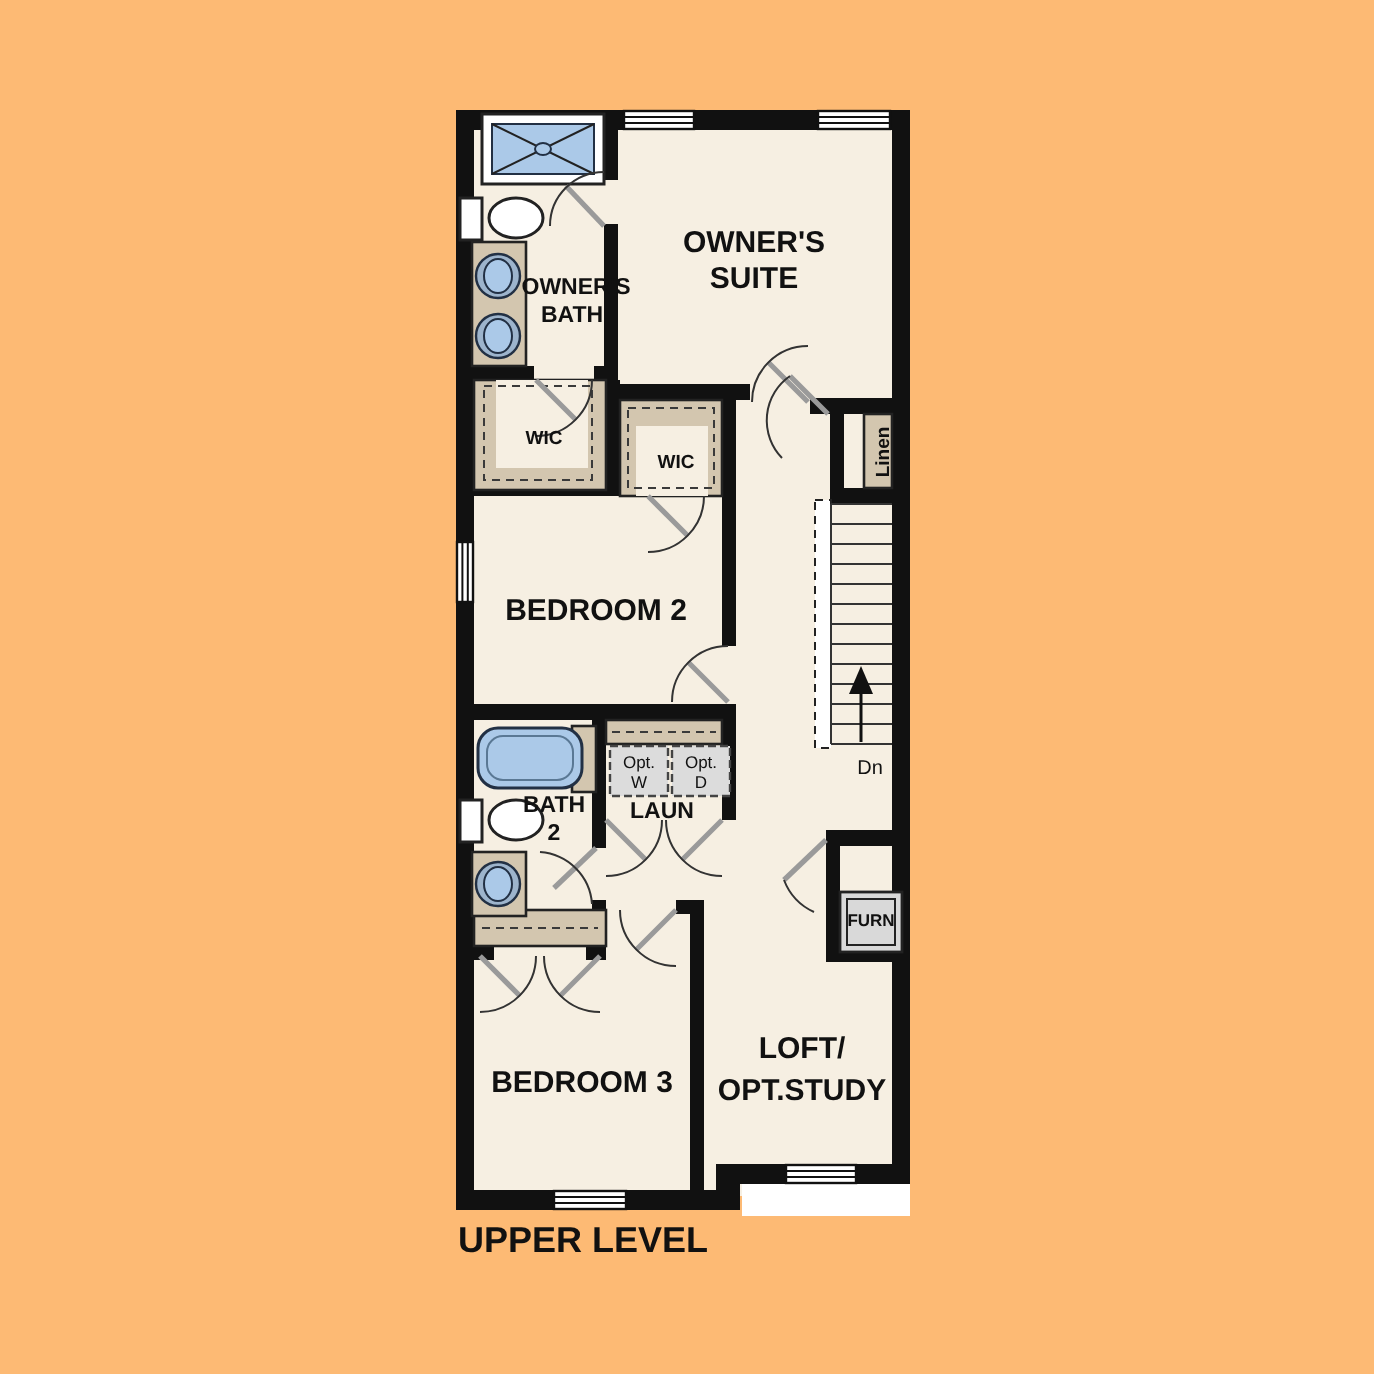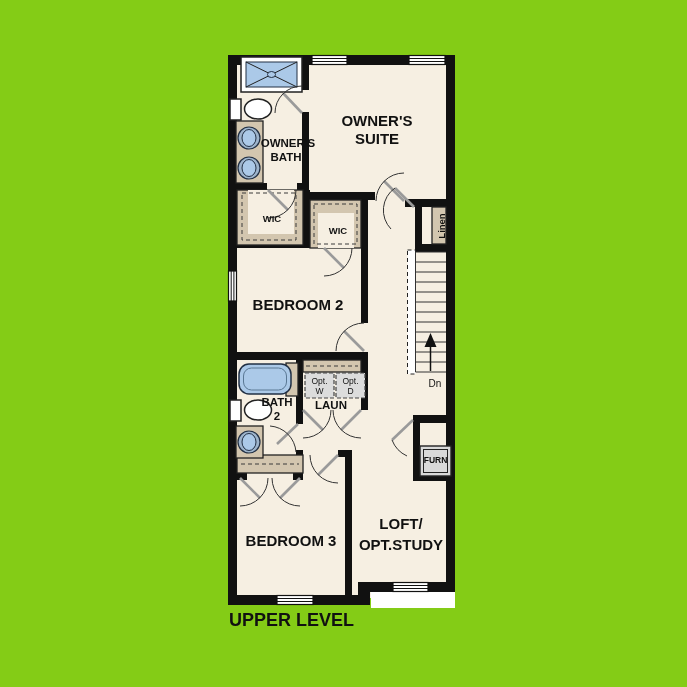--- a/index.html
+++ b/index.html
@@ -1,16 +1,16 @@
 <!DOCTYPE html>
 <html><head>
 <meta charset="utf-8">
 <style>
   html,body{margin:0;padding:0;background:#ffffff;}
-  .stage{position:relative;width:687px;height:687px;background:#84cc16;overflow:hidden;
+  .stage{position:relative;width:687px;height:687px;background:#fdba74;overflow:hidden;
          font-family:"Liberation Sans", sans-serif;}
   svg{position:absolute;left:0;top:0;}
   text{font-family:"Liberation Sans", sans-serif;fill:#111;}
   .room-label{font-size:15px;font-weight:bold;text-anchor:middle;}
   .med-label{font-size:11.5px;font-weight:bold;text-anchor:middle;}
   .small-label{font-size:9.5px;font-weight:bold;text-anchor:middle;}
   .tiny-label{font-size:8.5px;font-weight:normal;text-anchor:middle;}
   .dn-label{font-size:10px;font-weight:normal;text-anchor:middle;}
   .title-label{font-size:18px;font-weight:bold;}
   .wall{fill:#111111;stroke:none;}

